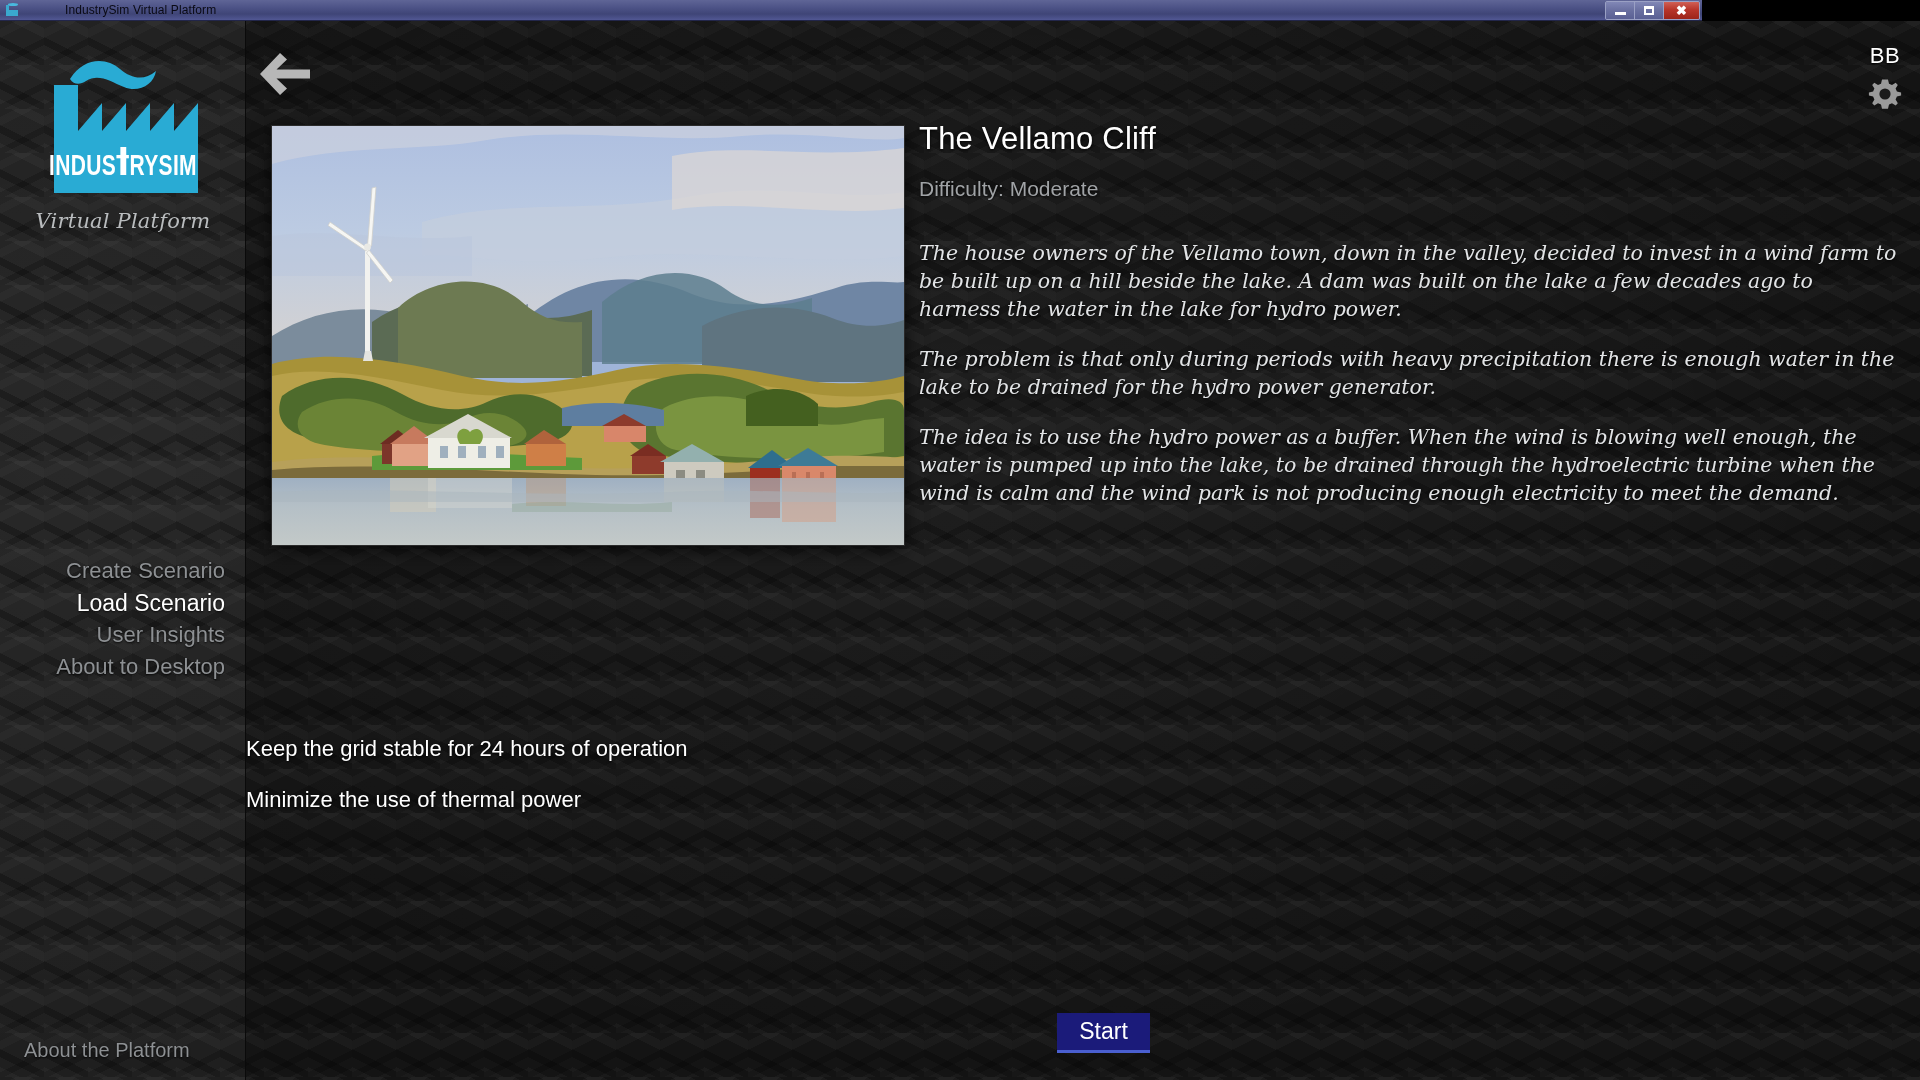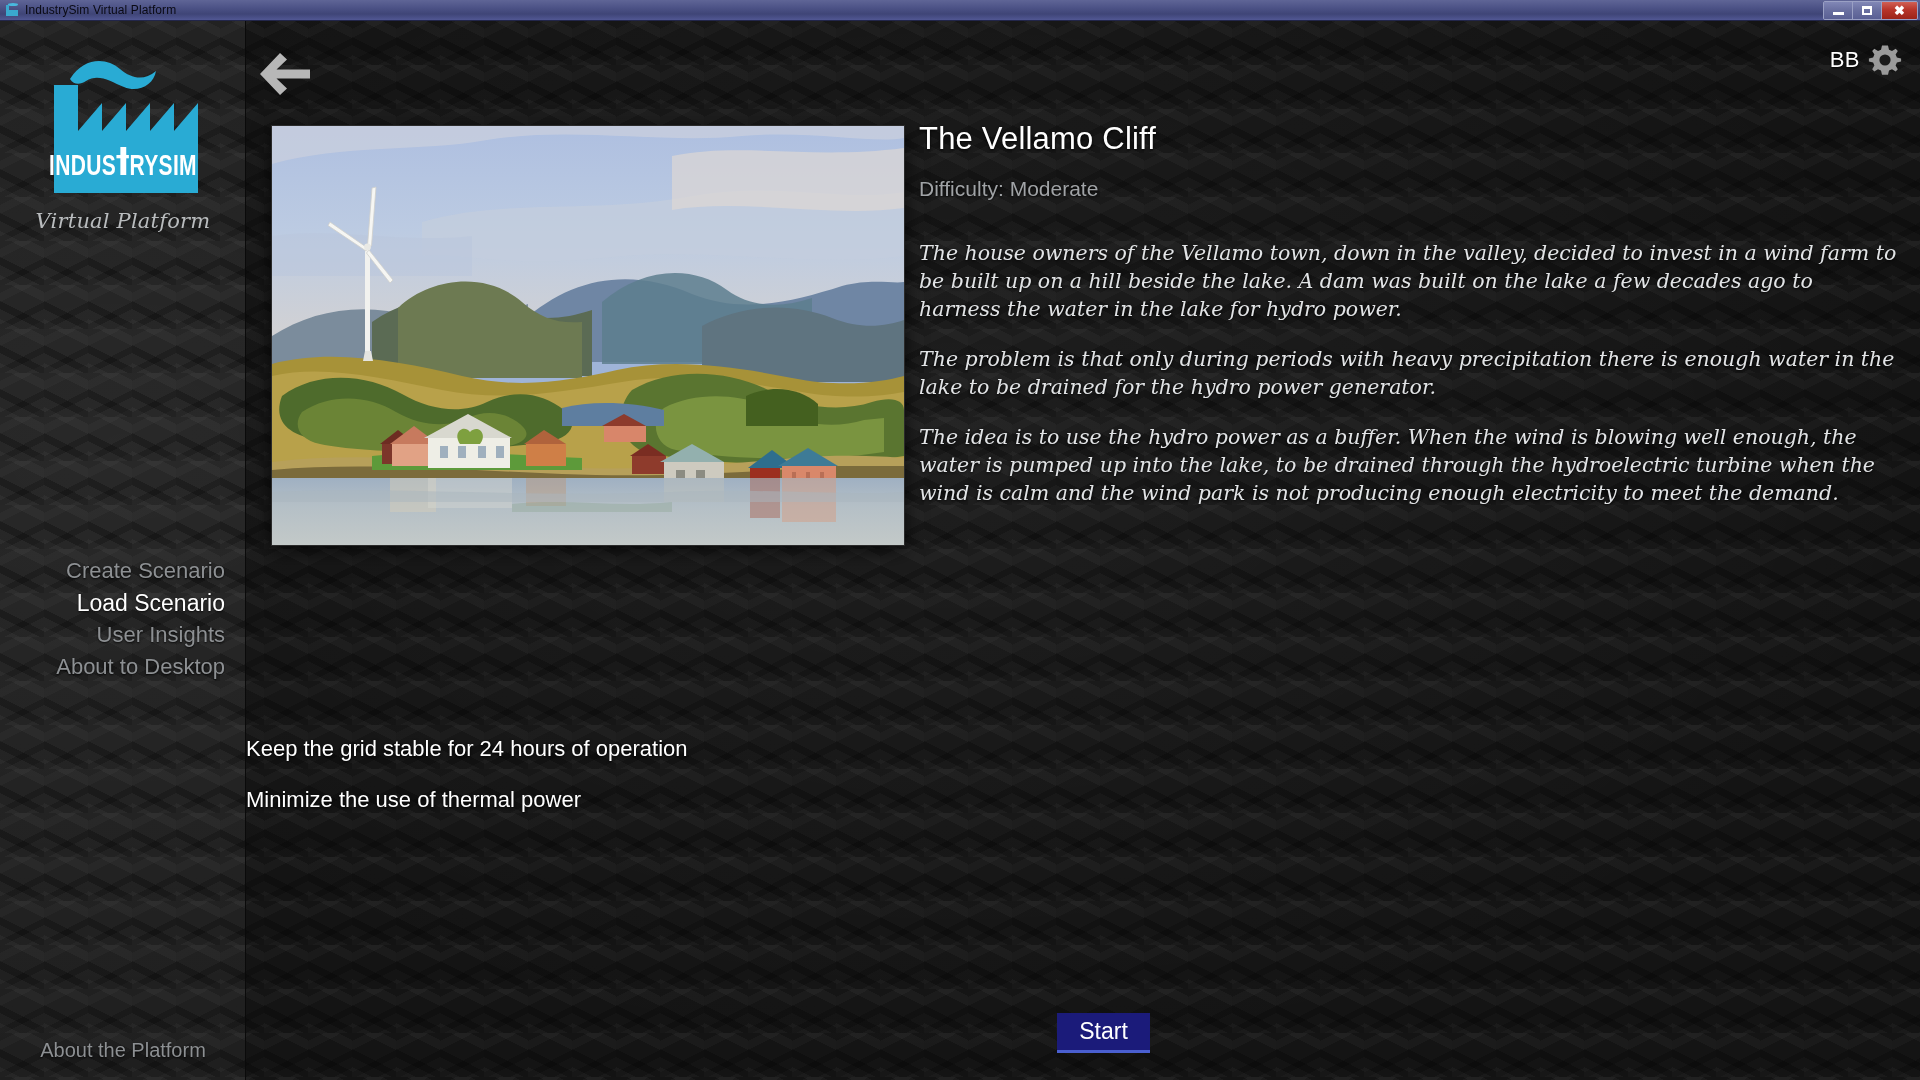--- a/index.html
+++ b/index.html
@@ -10,27 +10,28 @@
     height: 1080px;
     overflow: hidden;
     background: #000;
     font-family: "Liberation Sans", sans-serif;
   }
 
   
   #titlebar {
     position: absolute;
     top: 0; left: 0;
-    width: 1920px;
+    width: 1702px;
     height: 21px;
     background: linear-gradient(to bottom, #5f6596 0%, #4e5488 35%, #3f4577 70%, #515793 100%);
     border-bottom: 1px solid #22264a;
     display: flex;
     align-items: center;
     z-index: 100;
+    gap: 40px;
   }
   #titlebar-icon {
     width: 16px; height: 14px;
     margin-left: 4px; margin-right: 5px;
     position: relative;
     flex: 0 0 auto;
   }
   #titlebar-icon .stack {
     position: absolute; left: 2px; top: 2px;
     width: 3px; height: 10px; background: #3aa8cf;
@@ -165,25 +166,25 @@
   }
   .menu-item.active {
     color: #ffffff;
     font-size: 23px;
   }
 
   #about-link {
     position: absolute;
     bottom: 18px; left: 0;
     width: 246px;
-    text-align: center;
     font-size: 20px;
     color: #8d9093;
     cursor: pointer;
     text-shadow: 0 1px 2px rgba(0,0,0,0.8);
+    padding-left: 24px;
   }
 
   
   #content {
     position: absolute;
     top: 0; left: 246px;
     width: 1674px;
     height: 1059px;
   }
 
@@ -193,20 +194,21 @@
     width: 56px; height: 48px;
     cursor: pointer;
   }
 
   #topright {
     position: absolute;
     top: 22px; right: 18px;
     display: flex;
     align-items: center;
     gap: 8px;
+    flex-direction: column;
   }
   #user-initials {
     font-size: 22px;
     color: #ffffff;
     letter-spacing: 0.5px;
     text-shadow: 0 1px 2px rgba(0,0,0,0.9);
   }
   #settings-gear {
     width: 34px; height: 34px;
     cursor: pointer;

